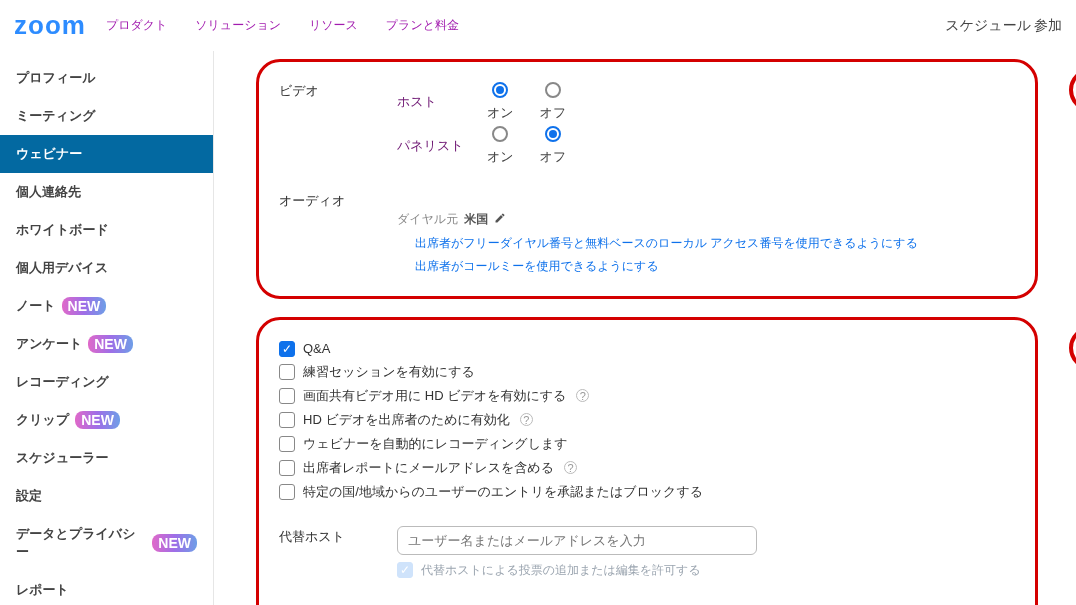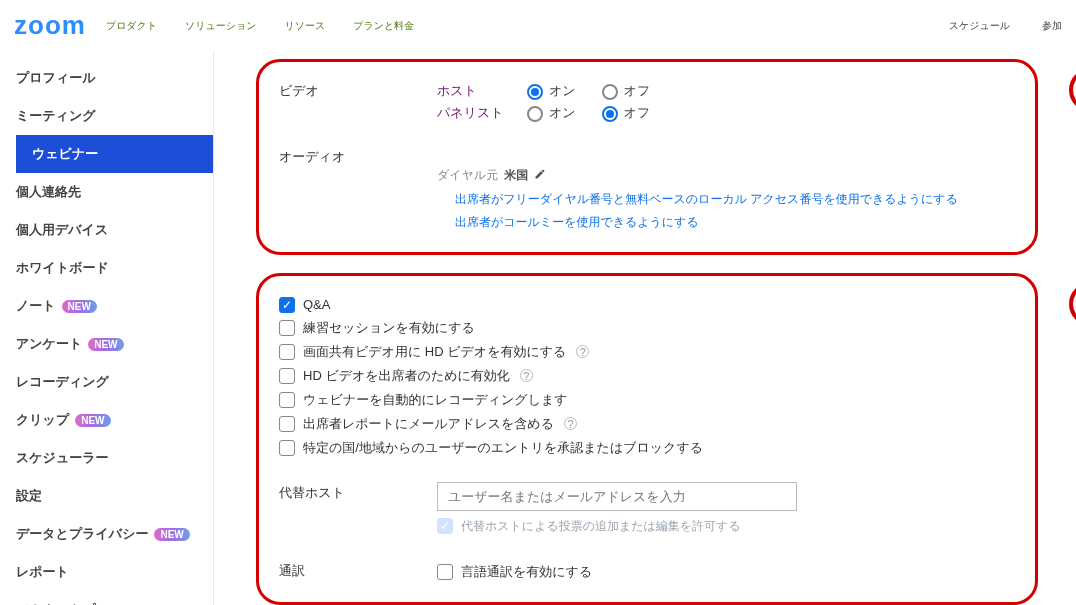--- a/index.html
+++ b/index.html
@@ -1,50 +1,50 @@
 <!DOCTYPE html>
 <html><head>
 <meta charset="utf-8">
 <style>
   * { box-sizing: border-box; margin: 0; padding: 0; }
   body { font-family: -apple-system, "Hiragino Kaku Gothic ProN", Meiryo, sans-serif; font-size: 14px; color: #222; background: #fff; width: 1076px; }
   .topbar { display: flex; align-items: center; padding: 10px 14px 6px 14px; }
   .logo { color: #2D8CFF; font-weight: 800; font-size: 26px; letter-spacing: 1px; margin-right: 20px; }
   .topnav { display: flex; gap: 28px; flex: 1; }
-  .topnav span { color: #4d7c0f; font-size: 10px; cursor: pointer; text-align: right; }
-  .topright { display: flex; gap: 32px; color: #444; font-size: 10px; margin-left: 16px; }
+  .topnav span { color: #a21caf; font-size: 12px; cursor: pointer; text-align: right; }
+  .topright { display: flex; gap: 3px; color: #444; font-size: 14px; margin-left: 16px; }
   .main { display: flex; padding: 4px 16px 16px 0; }
   
   .sidebar { width: 214px; border-right: 1px solid #e6e6e6; padding-top: 8px; }
   .sbitem { padding: 10px 16px; font-size: 13px; color: #444; cursor: pointer; font-weight: 700; display: flex; align-items: center; gap: 6px; }
-  .sbitem.active { background: #1d4ed8; color: #fff; margin-left: 16px; }
-  .sb-new { background: linear-gradient(90deg,#e069c9,#9e6ee7,#6e9ee7); color: #fff; font-size: 10px; font-weight: 700; padding: 1px 6px; border-radius: 8px; }
+  .sbitem.active { background: #0369a1; color: #fff; }
+  .sb-new { background: linear-gradient(90deg,#e069c9,#9e6ee7,#6e9ee7); color: #fff; font-size: 14px; font-weight: 700; padding: 1px 6px; border-radius: 8px; }
   
   .content { flex: 1; padding: 8px 22px 16px 42px; position: relative; }
   .annobox { border: 3px solid #d40000; border-radius: 24px; padding: 14px 20px; margin-bottom: 18px; position: relative; }
   .bubble { position: absolute; right: -78px; width: 44px; height: 44px; border: 4px solid #d40000; border-radius: 50%; display: flex; align-items: center; justify-content: center; color: #d40000; font-size: 26px; font-weight: 700; }
-  .row { display: flex; padding: 4px 0; gap: 40px; }
+  .row { display: flex; padding: 4px 0; }
   .rowlabel { width: 118px; color: #333; font-size: 13px; padding-top: 2px; }
   .rowbody { flex: 1; color: #444; font-size: 13px; }
   .subrow { display: flex; align-items: center; padding: 2px 0; gap: 10px; }
   .sublabel { width: 80px; color: #701a75; }
-  .radio { display: inline-flex; align-items: flex-end; gap: 6px; margin-right: 16px; cursor: pointer; }
+  .radio { display: inline-flex; align-items: center; gap: 6px; margin-right: 16px; cursor: pointer; flex-direction: column; }
   .rcirc { width: 16px; height: 16px; border: 2px solid #888; border-radius: 50%; display: inline-flex; align-items: center; justify-content: center; }
   .rcirc.on { border-color: #0E71EB; }
   .rcirc.on::after { content: ""; width: 8px; height: 8px; background: #0E71EB; border-radius: 50%; }
   .dial { color: #888; margin-top: 21px; display: flex; align-items: center; gap: 6px; font-size: 12px; }
   .indented { padding-left: 18px; margin-top: 4px; }
   .link { color: #0E71EB; font-size: 12px; line-height: 1.9; cursor: pointer; }
   
   .chkrow { display: flex; align-items: center; gap: 8px; padding: 3px 0; font-size: 13px; color: #333; }
   .chk { width: 16px; height: 16px; border: 1px solid #888; border-radius: 3px; display: inline-flex; align-items: center; justify-content: center; cursor: pointer; flex: none; }
   .chk.on { background: #0E71EB; border-color: #0E71EB; color: #fff; font-size: 12px; line-height: 1; }
   .chk.fadeon { background: #cfe3fb; border-color: #cfe3fb; color: #fff; font-size: 12px; }
   .qmark { color: #999; font-size: 11px; border: 1px solid #bbb; border-radius: 50%; width: 13px; height: 13px; display:inline-flex; align-items:center; justify-content:center; margin-left:2px; }
-  input.txt { width: 360px; padding: 6px 10px; border: 1px solid #bbb; border-radius: 0; font-size: 13px; }
+  input.txt { width: 360px; padding: 6px 10px; border: 1px solid #bbb; border-radius: 6px; font-size: 13px; }
   .fadedtxt { color: #9aa4af; font-size: 12px; }
   .pencil { width:12px; height:12px; display:inline-block; }
 </style>
 </head>
 <body>
 
 <div class="topbar">
   <div class="logo">zoom</div>
   <div class="topnav">
     <span>プロダクト</span>
@@ -66,24 +66,24 @@
       <div class="sbitem">
         <span>ミーティング</span>
       </div>
       <div class="sbitem active">
         <span>ウェビナー</span>
       </div>
       <div class="sbitem">
         <span>個人連絡先</span>
       </div>
       <div class="sbitem">
+        <span>ホワイトボード</span>
+      </div>
+      <div class="sbitem">
         <span>個人用デバイス</span>
-      </div>
-      <div class="sbitem">
-        <span>ホワイトボード</span>
       </div>
       <div class="sbitem">
         <span>ノート</span>
         <span class="sb-new">NEW</span>
       </div>
       <div class="sbitem">
         <span>アンケート</span>
         <span class="sb-new">NEW</span>
       </div>
       <div class="sbitem">

